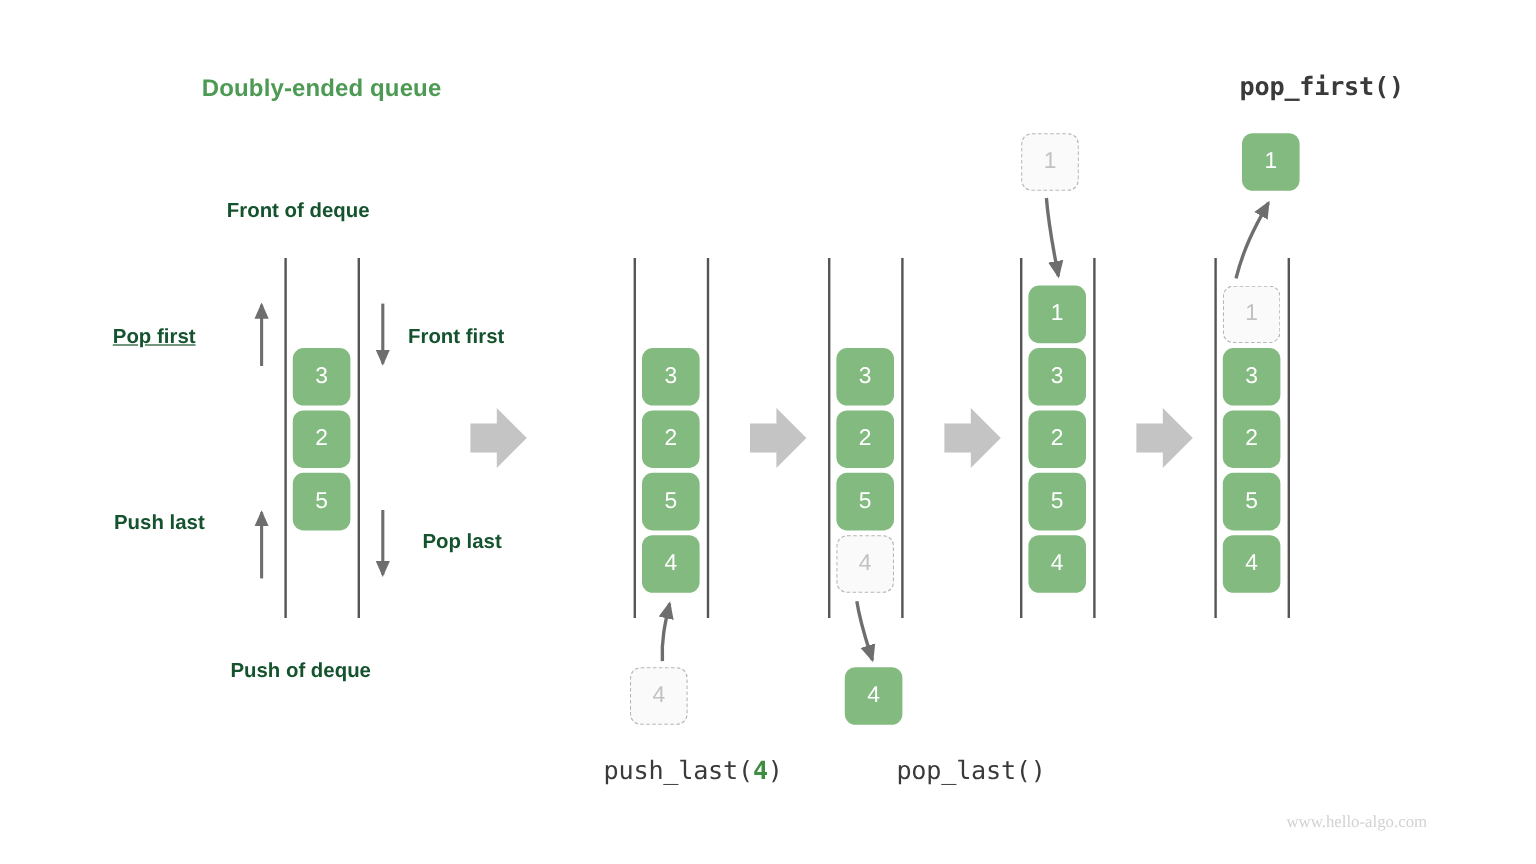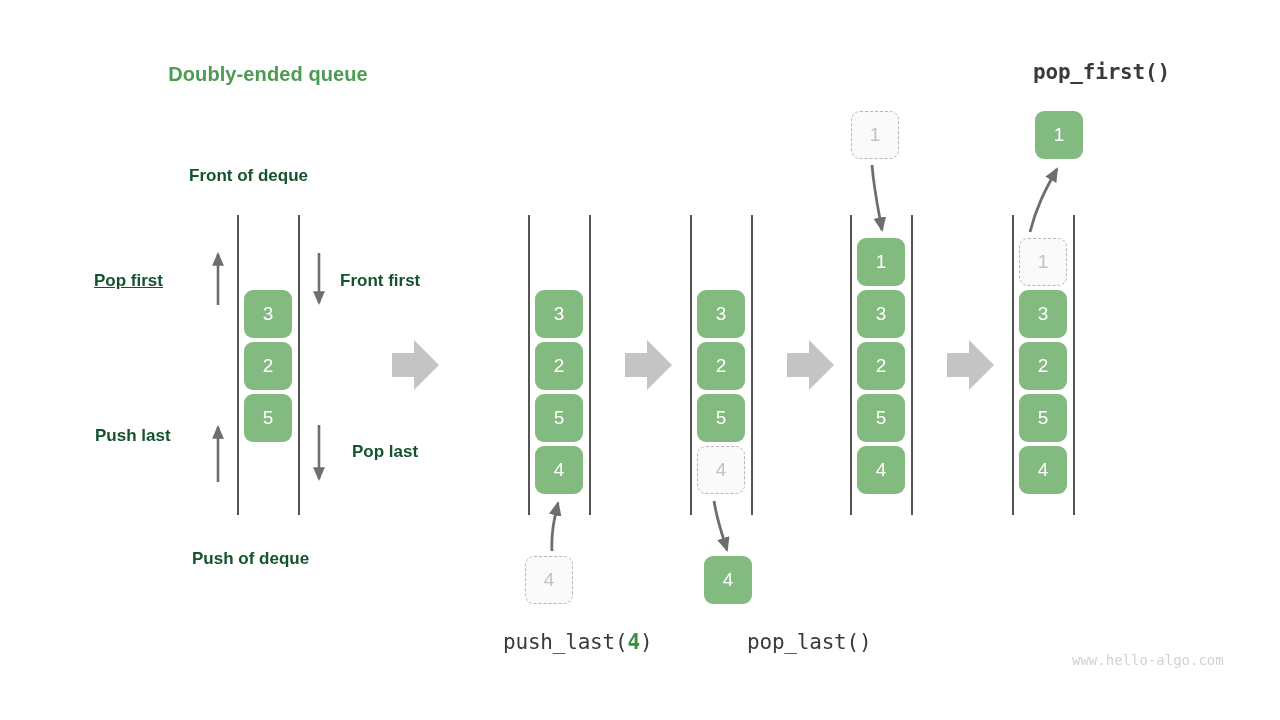--- a/index.html
+++ b/index.html
@@ -150,21 +150,21 @@
   <div class="box abs" style="left:1019px; top:290px;">3</div>
   <div class="box abs" style="left:1019px; top:342px;">2</div>
   <div class="box abs" style="left:1019px; top:394px;">5</div>
   <div class="box abs" style="left:1019px; top:446px;">4</div>
 
   <div class="box ghost abs" style="left:525px; top:556px;">4</div>
   <div class="box abs" style="left:704px; top:556px;">4</div>
   <div class="box ghost abs" style="left:851px; top:111px;">1</div>
   <div class="box abs" style="left:1035px; top:111px;">1</div>
 
-  <div class="abs watermark" style="left:1072px; top:652px;">www.hello-algo.com</div>
+  <div class="abs watermark" style="left:1072px; top:678px;font-family:Liberation Serif, serif;">www.hello-algo.com</div>
 
   <svg class="overlay" viewBox="0 0 1280 720">
     <defs>
       <marker id="ah-dark" viewBox="0 0 10 10" refX="8.6" refY="5" markerWidth="5.2" markerHeight="5.2" orient="auto-start-reverse">
         <path d="M 0 0.6 L 10 5 L 0 9.4 z" fill="#6e6e6e"></path>
       </marker>
     </defs>
 
     <g>
       <line x1="218" y1="305" x2="218" y2="254" stroke="#6e6e6e" stroke-width="2.6" marker-end="url(#ah-dark)"></line>

